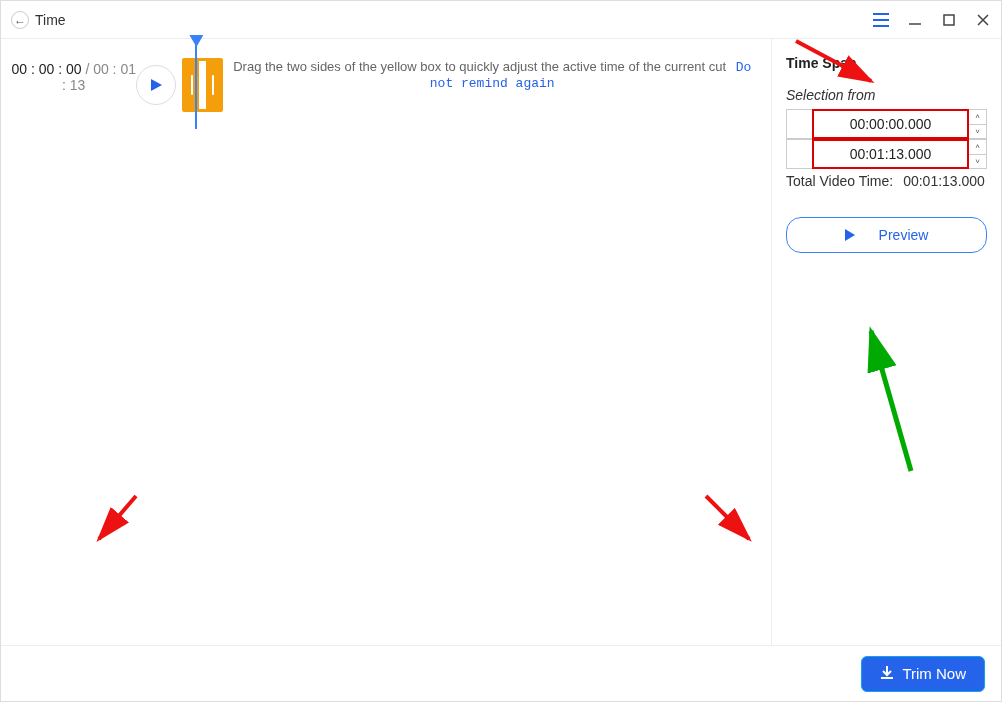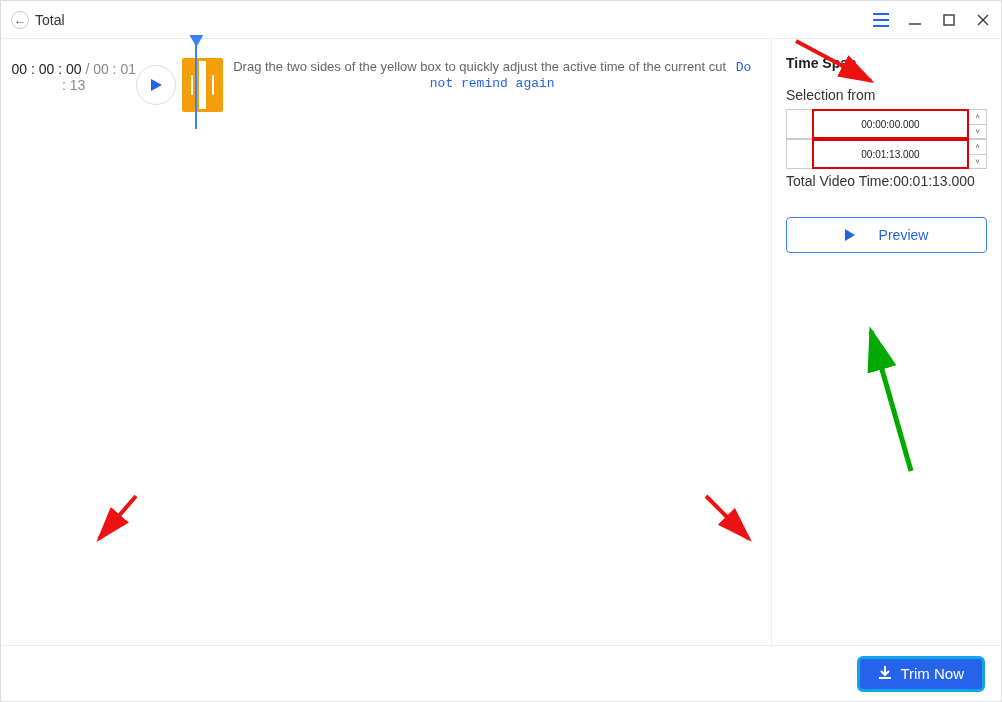--- a/index.html
+++ b/index.html
@@ -43,53 +43,53 @@
   .thumbs .thumb.light::after { content:""; position:absolute; inset:4px; background:repeating-linear-gradient(0deg,#e2e8f0 0 2px, transparent 2px 6px); opacity:.6;}
   .playhead { position:absolute; left:59px; top:-8px; bottom:-8px; width:2px; background:#3b82f6;}
   .playhead::before { content:""; position:absolute; top:-6px; left:-6px; width:14px; height:12px; background:#3b82f6; clip-path: polygon(0 0,100% 0,50% 100%);}
 
   .hint-row { text-align:center; font-size:13px; color:#666; padding: 10px 0 4px;}
   .hint-row a { color:#2563eb; text-decoration:none; margin-left:6px; cursor:pointer;font-family:Liberation Mono, monospace;}
 
   
   .right-col { width: 230px; border-left:1px solid #eee; padding: 16px 14px; display:flex; flex-direction:column; }
   .right-col h3 { font-size:14px; font-weight:700; color:#222; margin-bottom:10px;}
-  .label { font-size:14px; color:#333; margin-top:6px; margin-bottom:6px;}
-  .time-input { flex:1; border:2px solid #d00; background:#fff; height:30px; display:flex; align-items:center; justify-content:center; font-size:10px; color:#222; position:relative;}
+  .label { font-size:14px; color:#333; margin-top:6px; margin-bottom:6px;font-style:italic;}
+  .time-input { flex:1; border:2px solid #d00; background:#fff; height:30px; display:flex; align-items:center; justify-content:center; font-size:14px; color:#222; position:relative;}
   .spinner { width:18px; border:1px solid #ccc; border-left:none; display:flex; flex-direction:column;}
   .spinner .sp { flex:1; display:flex; align-items:center; justify-content:center; font-size:8px; color:#555; cursor:pointer;}
   .spinner .sp:first-child { border-bottom:1px solid #ccc;}
   .time-input-outer { display:flex; }
   .left-pad { width:26px; border:1px solid #ccc; border-right:none; height:30px; background:#fff;}
 
-  .total-row { font-size:14px; color:#333; margin-top:4px; margin-bottom:20px; display:flex; gap:0;}
+  .total-row { font-size:14px; color:#333; margin-top:4px; margin-bottom:20px; display:flex; gap:10px;}
   .total-row .val { color:#333;}
 
-  .preview-btn { width:100%; height:36px; border:1px solid #3b82f6; border-radius:4px; background:#fff; color:#2563eb; font-size:14px; display:flex; align-items:center; justify-content:center; gap:24px; cursor:pointer; margin-top:8px;}
+  .preview-btn { width:100%; height:36px; border:1px solid #3b82f6; border-radius:15px; background:#fff; color:#2563eb; font-size:14px; display:flex; align-items:center; justify-content:center; gap:24px; cursor:pointer; margin-top:8px;}
   .preview-btn .tri { width:0;height:0;border-left:10px solid #2563eb;border-top:6px solid transparent;border-bottom:6px solid transparent;}
 
   
   .footer { height:56px; border-top:1px solid #eee; display:flex; align-items:center; justify-content:flex-end; padding:0 16px; gap:14px; }
   .btn { height:36px; padding:0 18px; border-radius:6px; font-size:15px; display:flex; align-items:center; gap:8px; cursor:pointer;}
   .btn.replace { background:#fff; border:1px solid #ccc; color:#222;}
-  .btn.trim { background:#2563eb; border:3px solid #0ea5e9; color:#fff;}
+  .btn.trim { background:#2563eb; border:1px solid #0ea5e9; color:#fff;}
   .btn .ic { font-size:14px;}
 
   
   .annot { position:absolute; pointer-events:none; }
 </style>
 </head>
 <body>
 
 <div class="window">
 
   <div class="titlebar">
     <div class="back">
       <span class="arrow">←</span>
-      <span>Total</span>
+      <span>Time</span>
     </div>
     <div class="spacer"></div>
     <div class="win-controls">
       <span class="ctrl">
         <svg width="16" height="14" viewBox="0 0 16 14">
             <path d="M0 1h16M0 7h16M0 13h16" stroke="#2563eb" stroke-width="2"></path>
           </svg>
       </span>
       <span class="ctrl">
         <svg width="14" height="14" viewBox="0 0 14 14">

